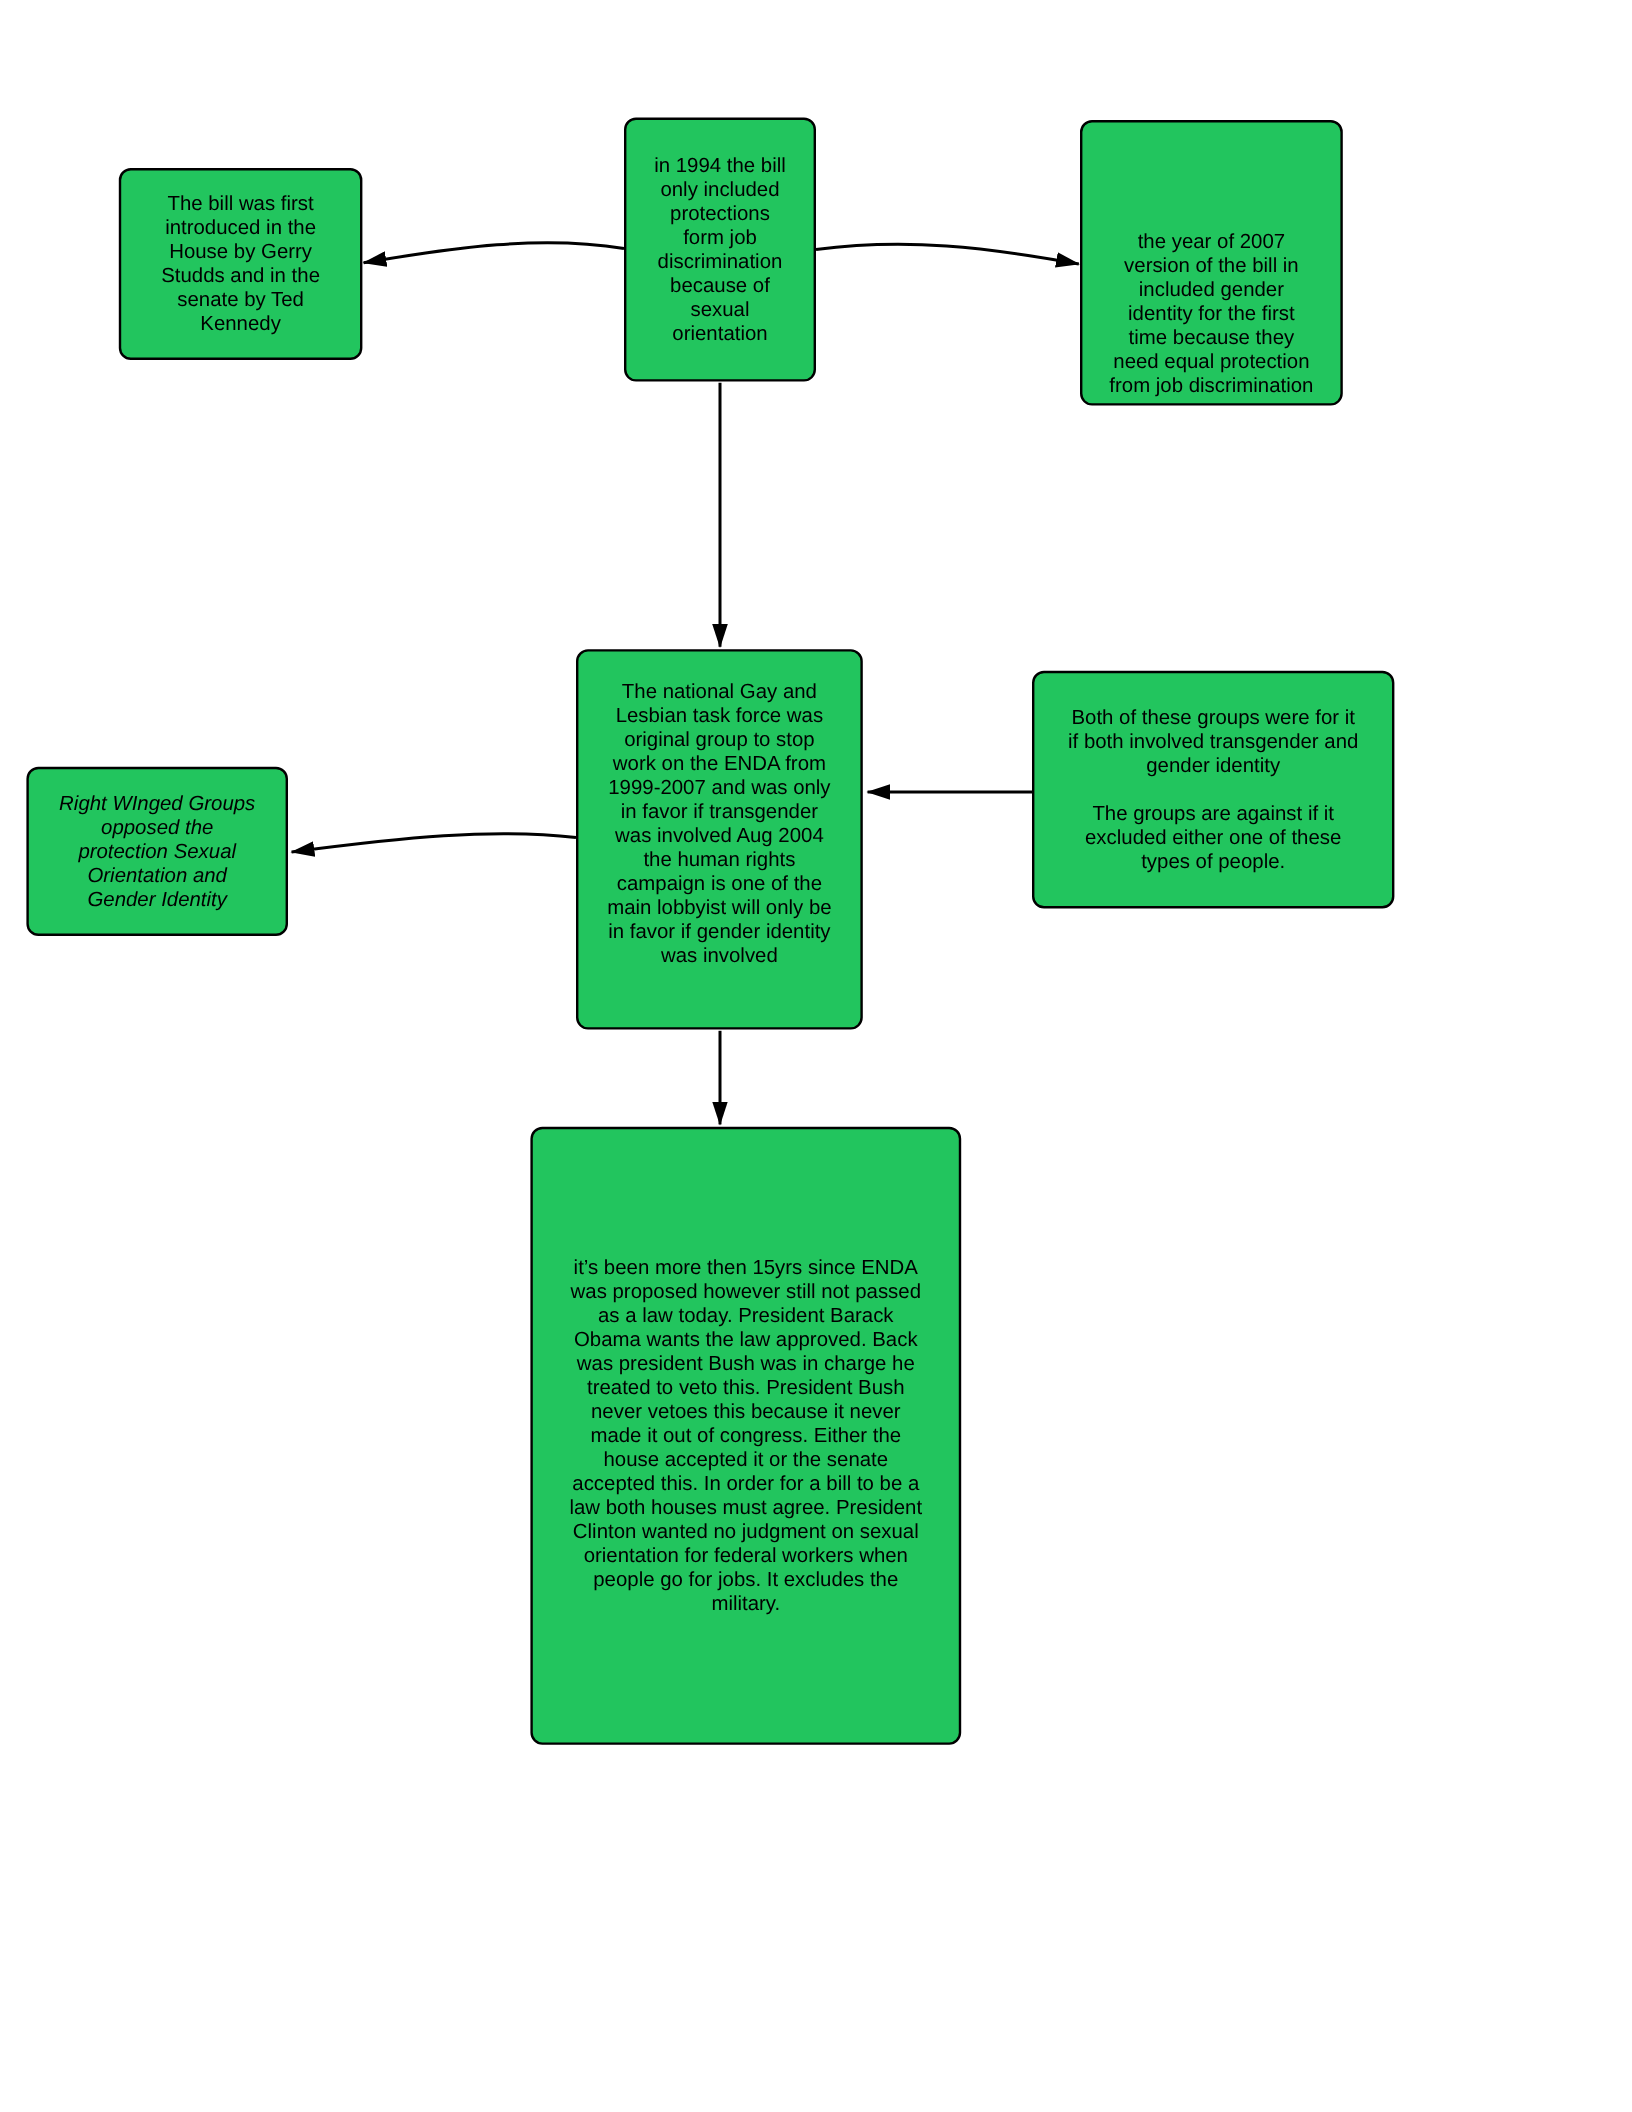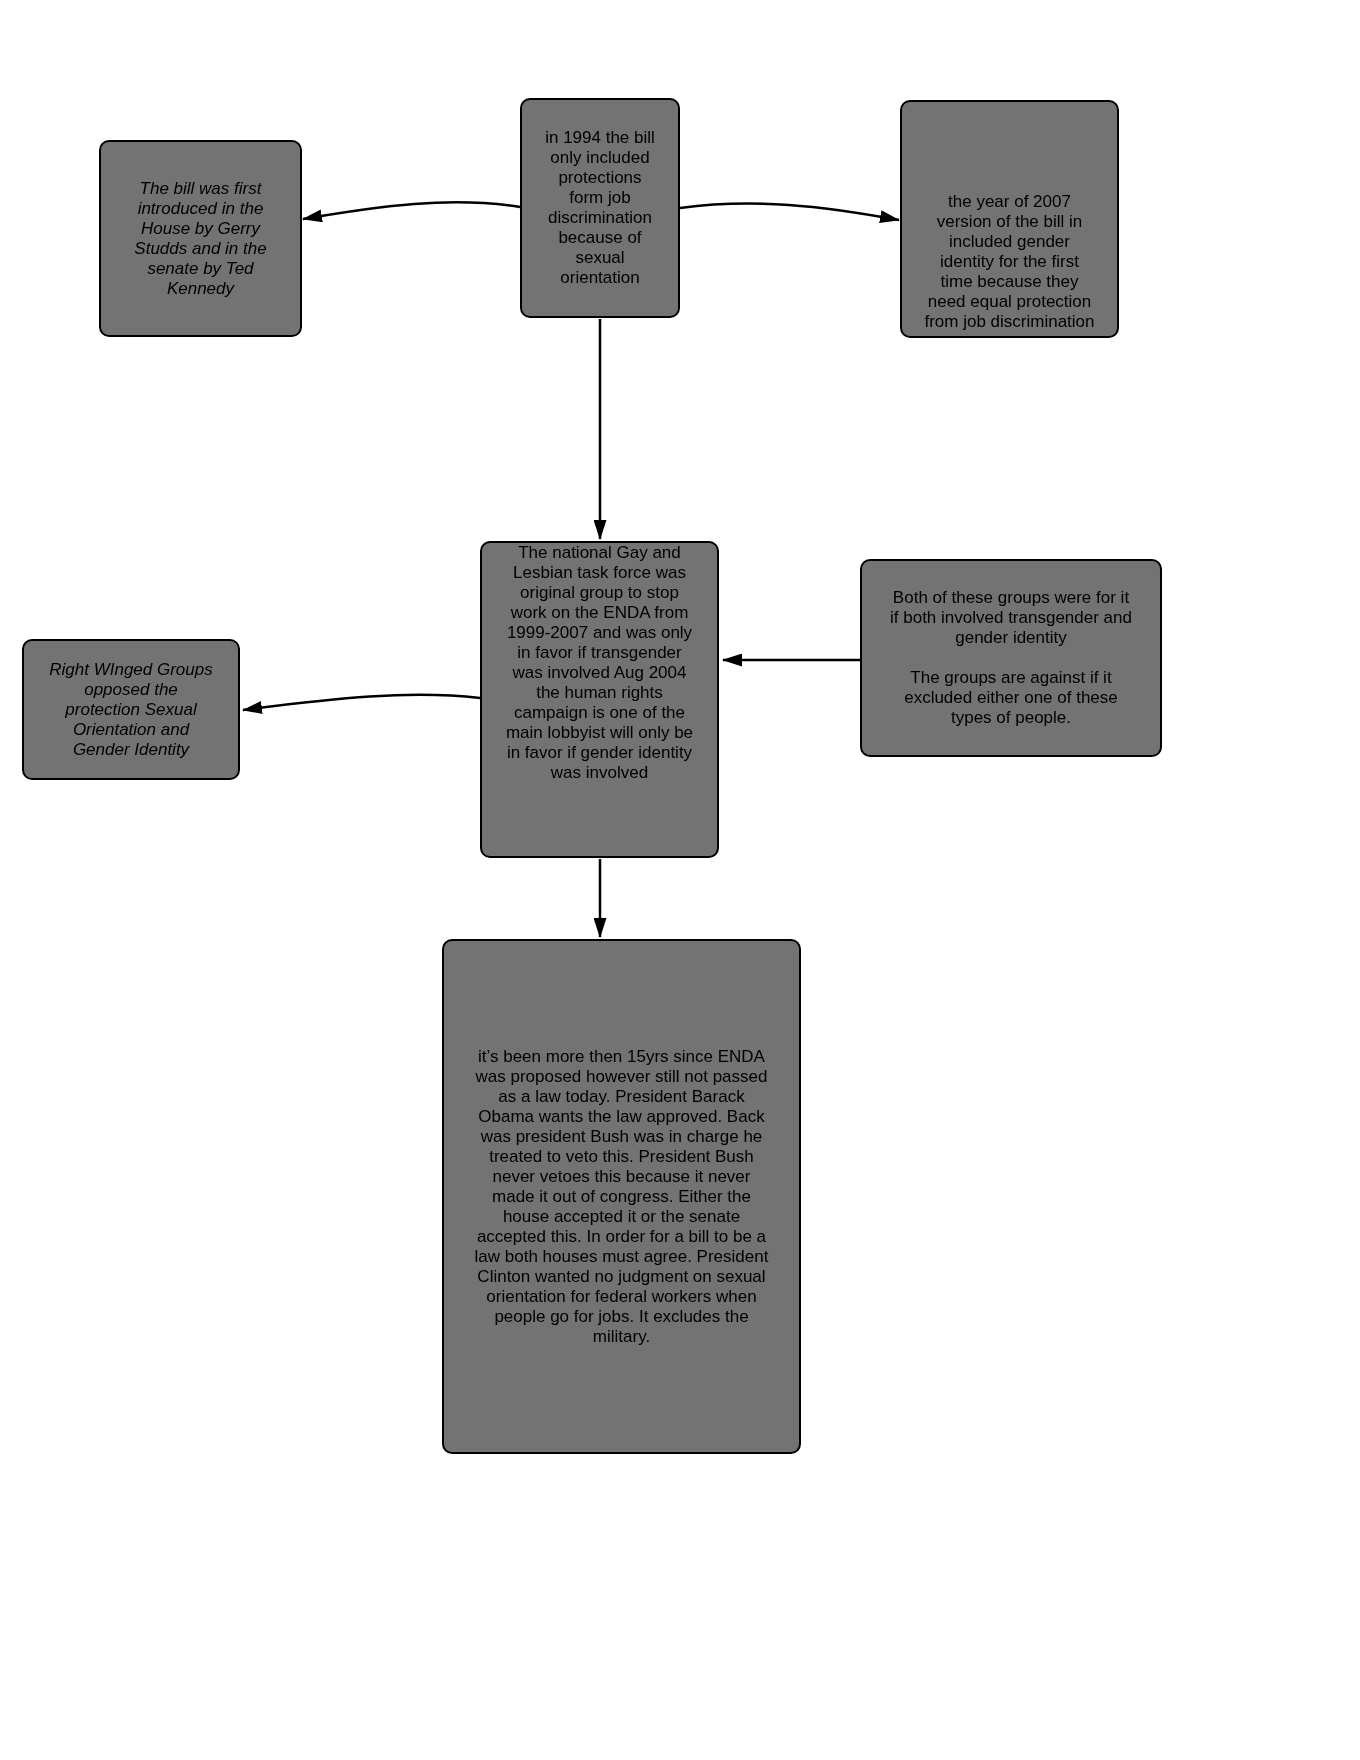--- a/index.html
+++ b/index.html
@@ -22,39 +22,39 @@
     top: 0;
     width: 1360px;
     height: 1760px;
     pointer-events: none;
   }
   .node {
     position: absolute;
     box-sizing: border-box;
     border: 2.5px solid #000000;
     border-radius: 10px;
-    background: #737373;
+    background: #22c55e;
     display: flex;
     align-items: center;
     justify-content: center;
     padding: 4px 6px;
   }
   .node.top-align {
     align-items: flex-start;
-    padding-top: 0;
+    padding-top: 24px;
   }
   .node-text {
     white-space: pre-line;
     text-align: center;
     font-size: 17px;
     line-height: 20px;
     color: #000000;
   }
   
-  #n-intro    { left:  99px; top: 140px; width: 203px; height: 197px; font-style: italic; }
+  #n-intro    { left:  99px; top: 140px; width: 203px; height: 160px; }
   #n-1994     { left: 520px; top:  98px; width: 160px; height: 220px; }
   #n-2007     { left: 900px; top: 100px; width: 219px; height: 238px; align-items: flex-end; }
   #n-task     { left: 480px; top: 541px; width: 239px; height: 317px; }
   #n-right    { left:  22px; top: 639px; width: 218px; height: 141px; font-style: italic; }
   #n-both     { left: 860px; top: 559px; width: 302px; height: 198px; }
   #n-summary  { left: 442px; top: 939px; width: 359px; height: 515px; }
 </style>
 </head>
 <body>
 

